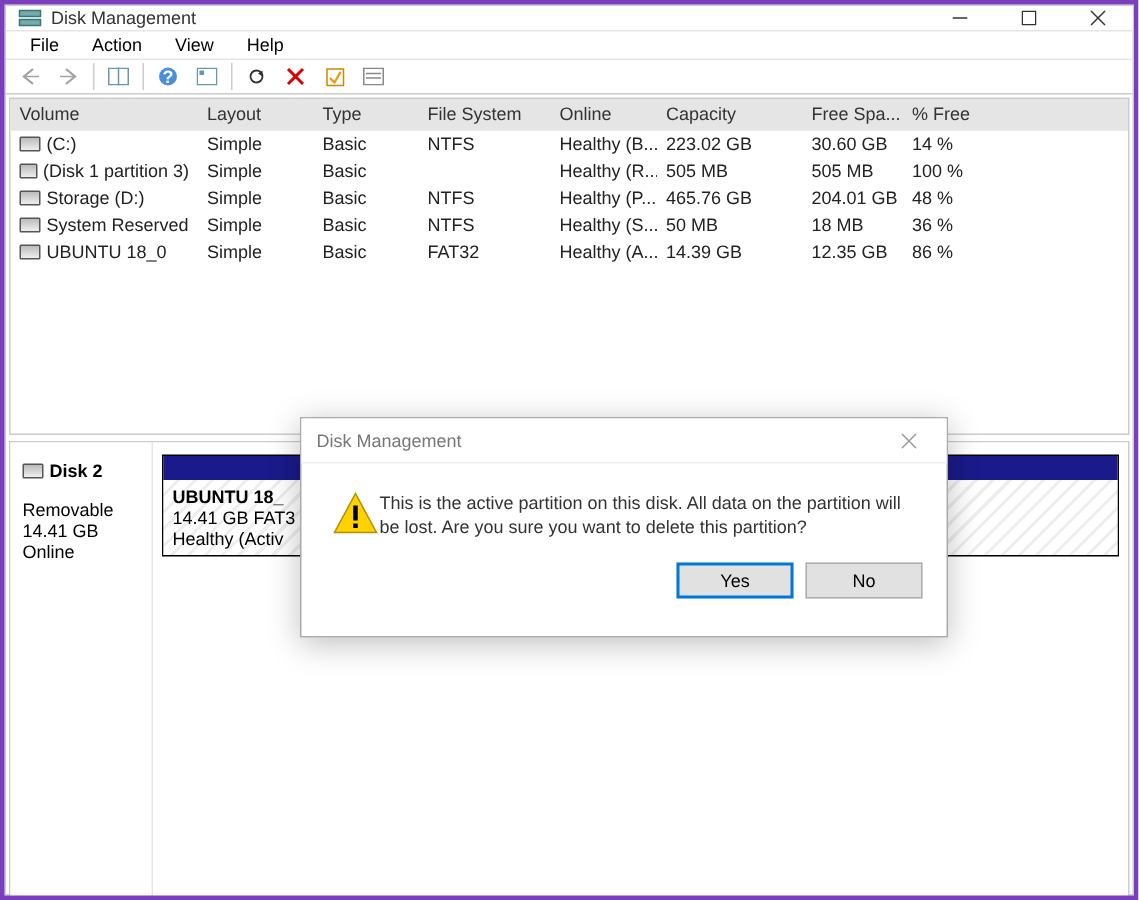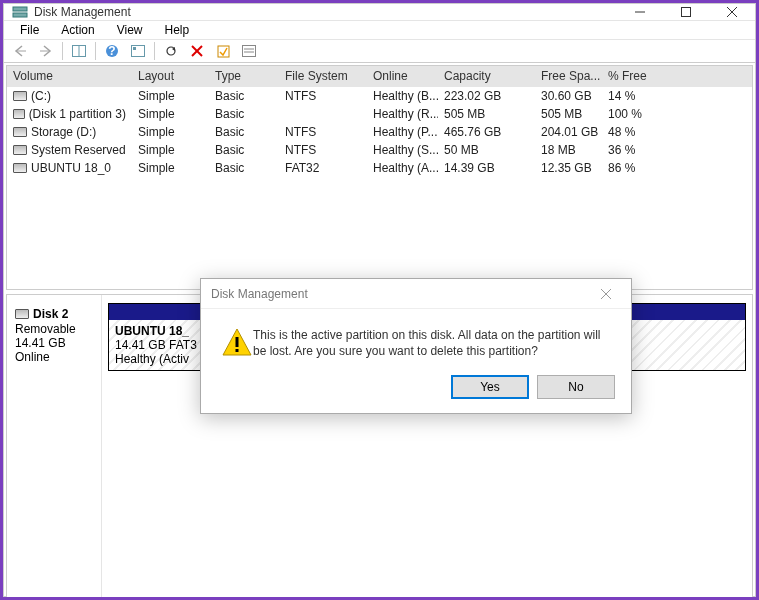--- a/index.html
+++ b/index.html
@@ -31,37 +31,37 @@
   .vol-rows { flex: 1; overflow: auto; }
   .vol-row { display: flex; padding: 1px 0; }
   .vol-row .cell { padding: 1px 6px; white-space: nowrap; overflow: hidden; color: #222; }
   .vol-row .cell.first { display: flex; align-items: center; gap: 4px; }
   .disk-mini { width: 14px; height: 10px; border: 1px solid #555; background: linear-gradient(#bbb,#eee); border-radius: 1px; display: inline-block; }
 
   .c0 { width: 125px; } .c1 { width: 77px; } .c2 { width: 70px; } .c3 { width: 88px; } .c4 { width: 71px; } .c5 { width: 97px; } .c6 { width: 67px; } .c7 { width: 94px; } .c8 { flex: 1; }
 
   .graphical { flex: 1; margin: 2px; border: 1px solid #ccc; display: flex; position: relative; }
   .g-left { width: 95px; background: #fff; padding: 12px 8px; border-right: 1px solid #e5e5e5; }
-  .g-left .g-title { display: flex; align-items: center; gap: 4px; margin-bottom: 1px; }
+  .g-left .g-title { display: flex; align-items: center; gap: 4px; margin-bottom: 12px; }
   .g-left .g-title b { font-weight: 600; }
   .g-right { flex: 1; position: relative; background: #fff; overflow-y: scroll; }
   .g-track { margin: 8px 6px; }
   .part-outline { border: 1px solid #000; background: #fff; }
   .part-header { height: 16px; background: #1a1a8a; }
   .part-body { padding: 4px 6px; font-size: 12px; background: repeating-linear-gradient(135deg, #fff 0 6px, #eee 6px 8px); }
   .part-body b { font-weight: 600; }
 
   
   .dialog { position: absolute; left: 200px; top: 278px; width: 432px; background: #fff; border: 1px solid #aaa; box-shadow: 0 4px 20px rgba(0,0,0,.25); z-index: 5; }
   .dialog .d-title { height: 30px; background: #fff; border-bottom: 1px solid #eee; display: flex; align-items: center; padding: 0 10px; color: #777; }
   .dialog .d-title .spacer { flex:1; }
   .dialog .d-close { width: 30px; height: 30px; display:flex; align-items:center; justify-content:center; color:#999; }
   .dialog .d-body { display: flex; padding: 18px 20px 10px 20px; }
   .dialog .d-msg { flex: 1; color: #333; line-height: 1.35; }
-  .dialog .d-buttons { display: flex; justify-content: flex-end; gap: 8px; padding: 6px 16px 14px 16px; }
+  .dialog .d-buttons { display: flex; justify-content: flex-end; gap: 8px; padding: 6px 16px 25px 16px; }
   .dbtn { min-width: 78px; height: 24px; background: #e1e1e1; border: 1px solid #adadad; display:flex; align-items:center; justify-content:center; }
   .dbtn.focus { border-color: #0078d7; box-shadow: inset 0 0 0 1px #0078d7; }
   .warn-icon { width: 32px; height: 32px; }
 
   
   .g-right::-webkit-scrollbar { width: 17px; }
   .g-right::-webkit-scrollbar-track { background: #f0f0f0; border-left: 1px solid #ddd; }
   .g-right::-webkit-scrollbar-thumb { background: #cdcdcd; }
   .g-right::-webkit-scrollbar-button { height: 17px; background: #f0f0f0; border: 1px solid #ddd; }
 </style>

